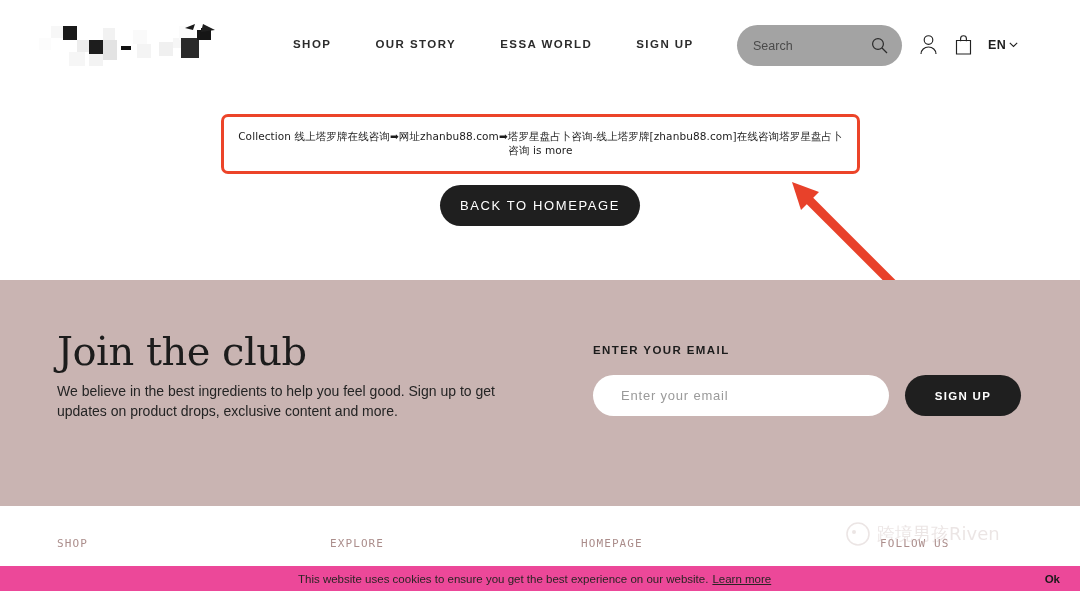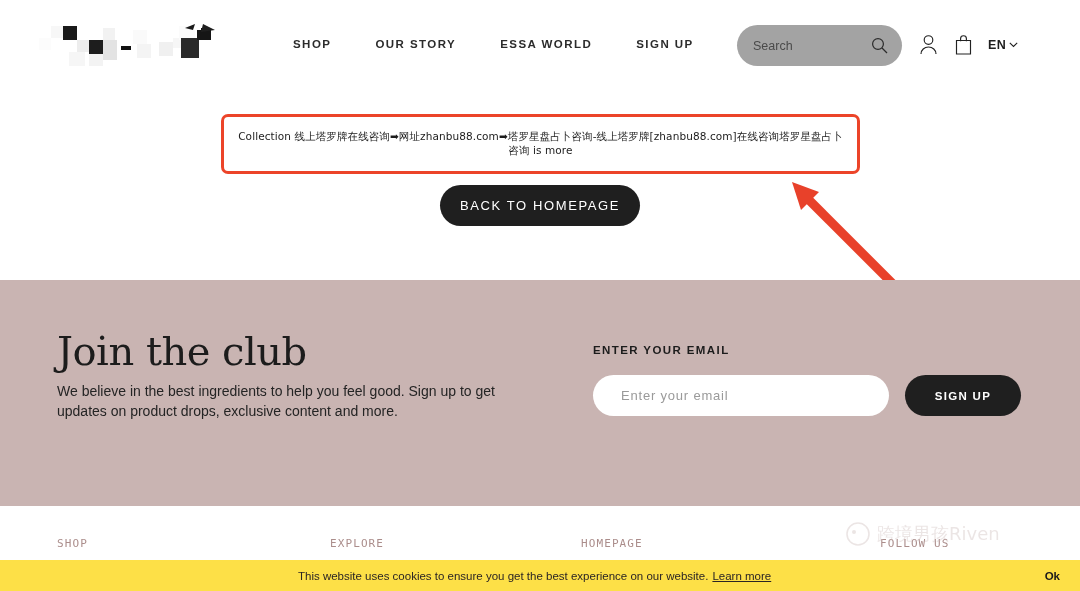--- a/index.html
+++ b/index.html
@@ -137,22 +137,22 @@
     display: flex; align-items: center; gap: 6px;
     opacity: 0.38; pointer-events: none;
   }
   .wm-text {
     font-family: "DejaVu Sans", "Liberation Sans", sans-serif;
     font-size: 18px; color: #cdbcbb; letter-spacing: 0px; white-space: nowrap;
   }
 
   
   .cookie {
-    position: absolute; left: 0; bottom: 0; width: 1080px; height: 31px;
-    background: #fde047;
+    position: absolute; left: 0; bottom: 0; width: 1080px; height: 25px;
+    background: #ec4899;
     display: flex; align-items: center;
   }
   .cookie-text {
     position: absolute; left: 298px;
     font-size: 11.5px; color: #2a2424;
   }
   .cookie-link {
     color: #2a2424; text-decoration: underline; margin-left: 4px; cursor: pointer;
   }
   .cookie-ok {

